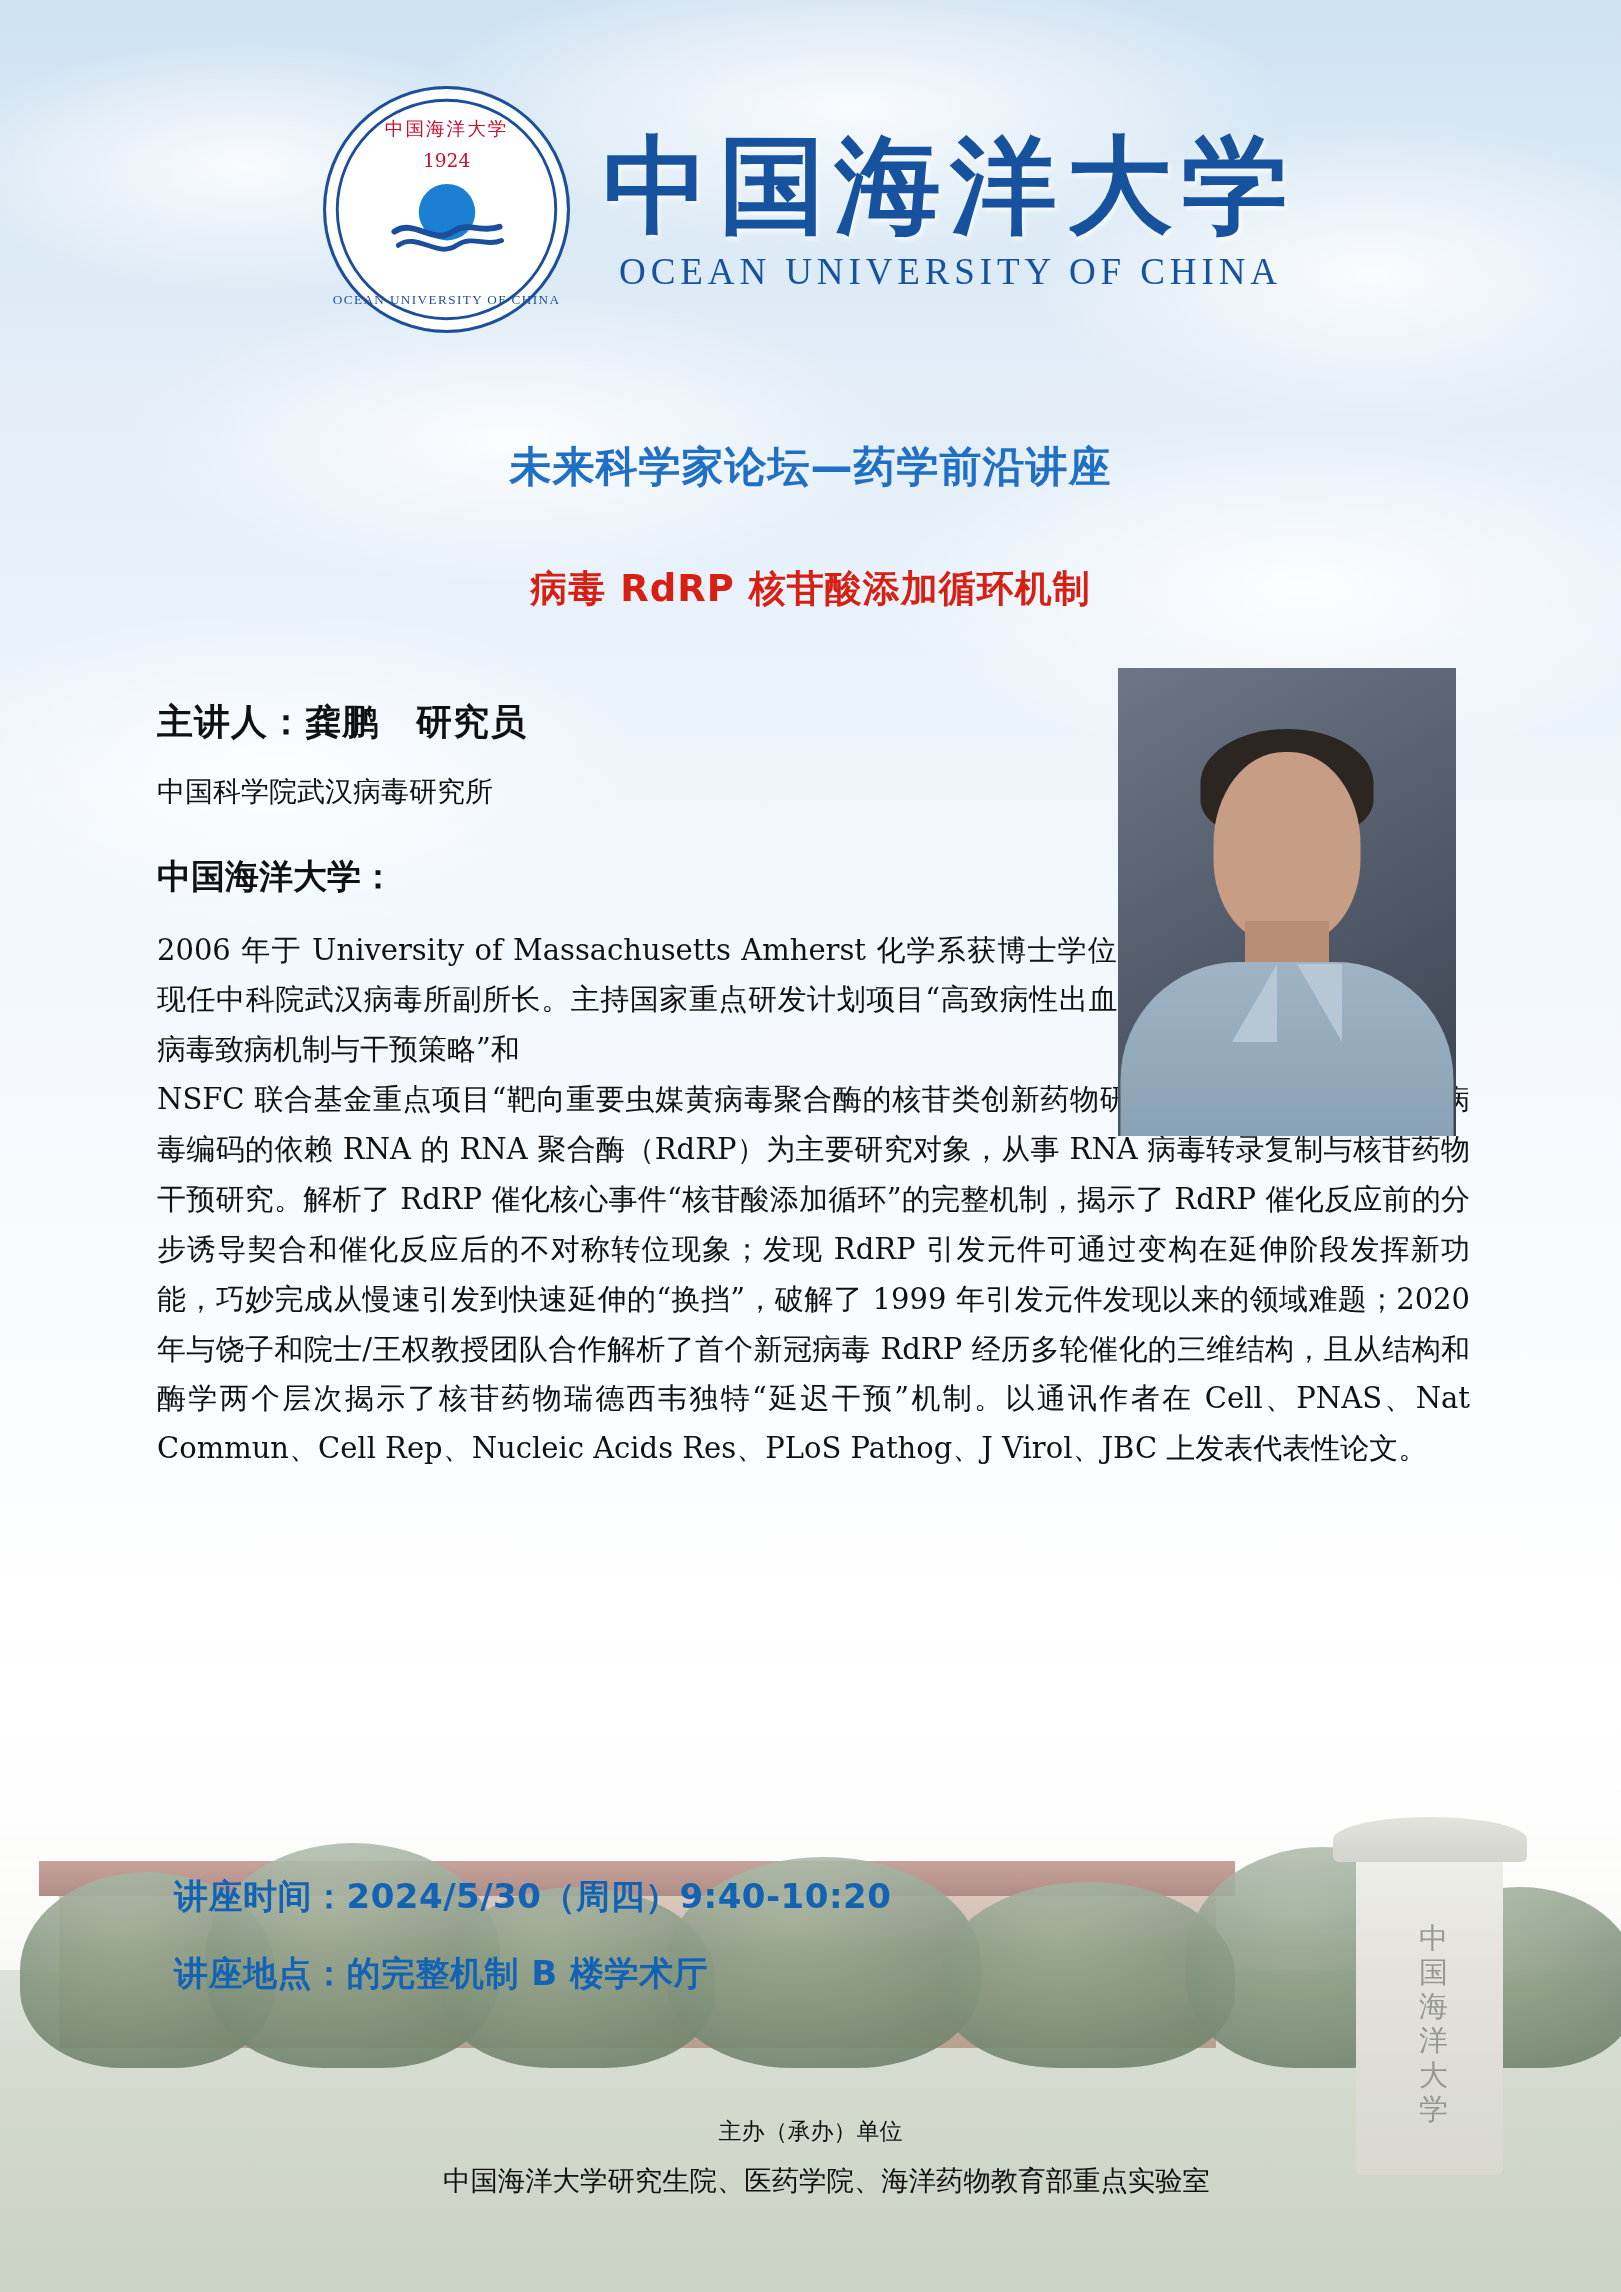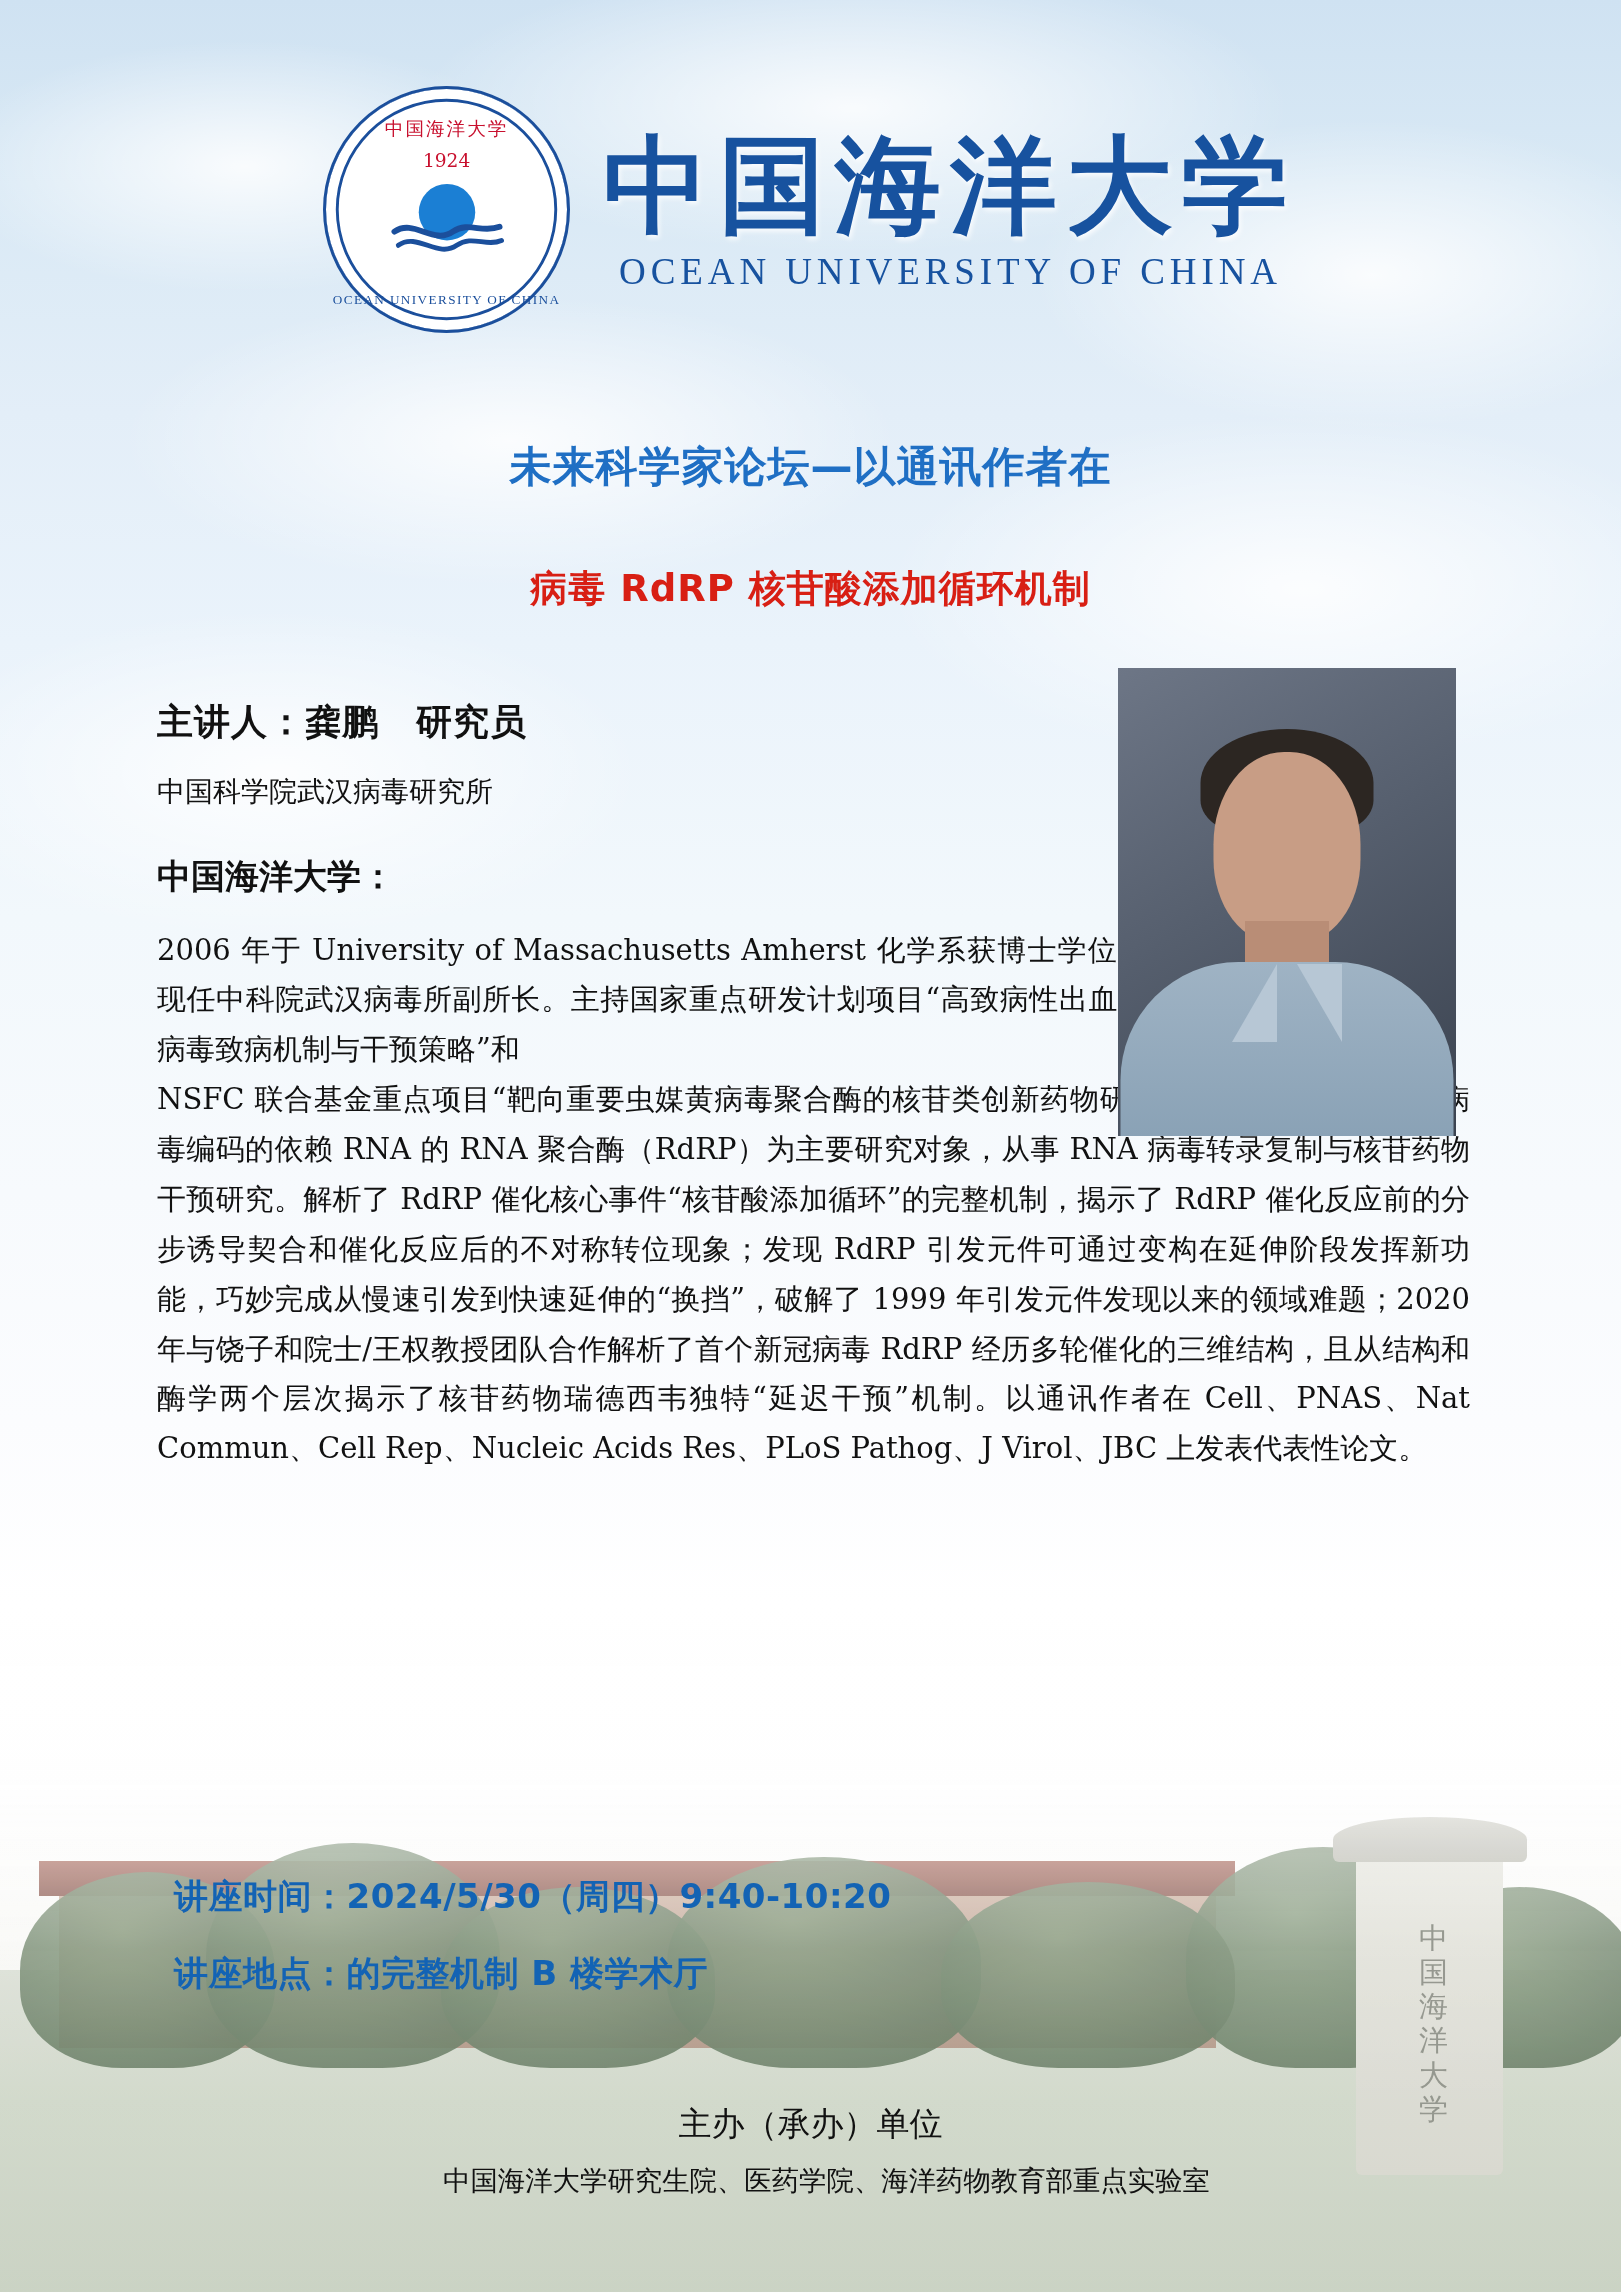--- a/index.html
+++ b/index.html
@@ -324,21 +324,21 @@
 
   .footer {
     position: absolute;
     left: 0; bottom: 94px;
     width: 1621px;
     text-align: center;
     z-index: 21;
   }
   .footer .f1 {
     font-family: "DejaVu Serif", serif;
-    font-size: 33px;
+    font-size: 23px;
     color: #111;
     margin-bottom: 15.7px;
   }
   .footer .f2 {
     font-family: "DejaVu Serif", serif;
     font-size: 27.4px;
     color: #111;
     padding-left: 32px;
   }
 </style>
@@ -383,21 +383,21 @@
         <path d="M10 64 C 30 50, 50 78, 70 64 C 86 53, 100 66, 116 59" stroke="#1b4f9c" stroke-width="5" fill="none" stroke-linecap="round"></path>
       </svg>
       <div class="seal-bottom">OCEAN UNIVERSITY OF CHINA</div>
     </div>
     <div class="wordmark">
       <div class="cn">中国海洋大学</div>
       <div class="en">OCEAN  UNIVERSITY  OF  CHINA</div>
     </div>
   </div>
 
-  <div class="title-main">未来科学家论坛—以通讯作者在</div>
+  <div class="title-main">未来科学家论坛—药学前沿讲座</div>
   <div class="title-sub">病毒 RdRP 核苷酸添加循环机制</div>
 
   <div class="photo">
     <div class="hair"></div>
     <div class="face"></div>
     <div class="neck"></div>
     <div class="shirt"></div>
     <div class="collar-l"></div>
     <div class="collar-r"></div>
   </div>

